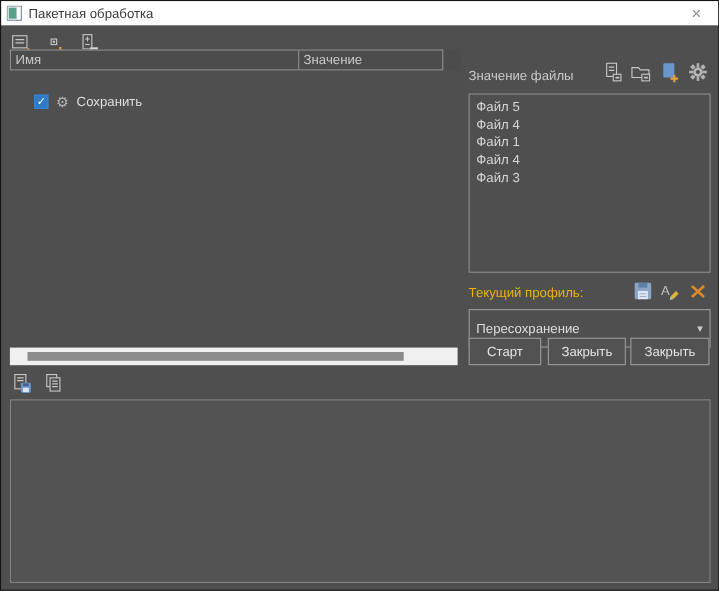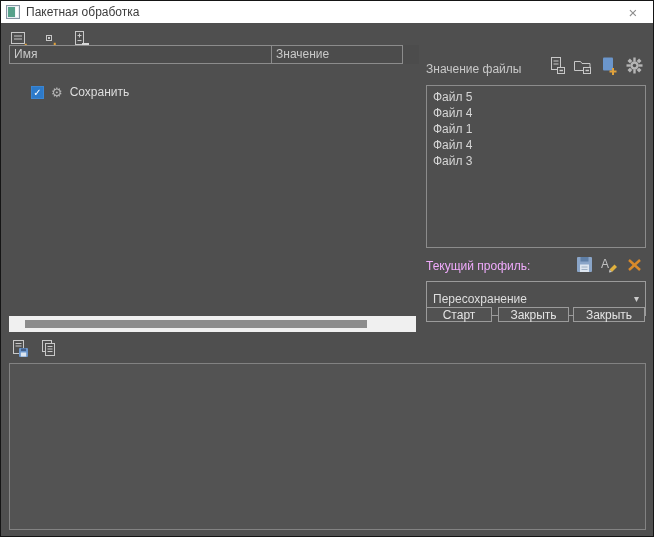--- a/index.html
+++ b/index.html
@@ -51,31 +51,31 @@
   
   .files-label { position:absolute; top:61px; left:425px; font-size:12px; color:#c9c9c9; }
   .files-icons { position:absolute; top:55px; right:9px; display:flex; gap:7px; }
   .p-icon { width:19px; height:19px; }
   .file-list {
     position:absolute; top:84px; left:425px; width:220px; height:163px;
     border:1px solid #8c8c8c; padding-top:3px; overflow:hidden;
   }
   .file-item { font-size:12px; color:#d6d6d6; padding:0 6px; height:16px; line-height:16px; }
   
-  .profile-label { position:absolute; top:258px; left:425px; font-size:12px; color:#f0abfc; }
+  .profile-label { position:absolute; top:258px; left:425px; font-size:12px; color:#eab308; }
   .profile-icons { position:absolute; top:254px; right:9px; display:flex; gap:6px; align-items:center; }
   .profile-select {
     position:absolute; top:280px; left:425px; width:220px; height:35px;
     border:1px solid #9b9b9b; display:flex; align-items:center;
     padding:0 6px; font-size:12px; color:#dedede;
   }
   .select-arrow { margin-left:auto; font-size:10px; color:#cccccc; }
   
   .btn {
-    position:absolute; top:306px; height:15px;
+    position:absolute; top:306px; height:25px;
     background:#525252; border:1px solid #9b9b9b;
     color:#e3e3e3; font-size:12px;
     display:flex; align-items:center; justify-content:center;
   }
   .btn-start { left:425px; width:66px; }
   .btn-close { left:497px; width:71px; }
   .btn-help  { left:572px; width:72px; }
   
   .progress-track {
     position:absolute; top:315px; left:8px; width:407px; height:16px;

